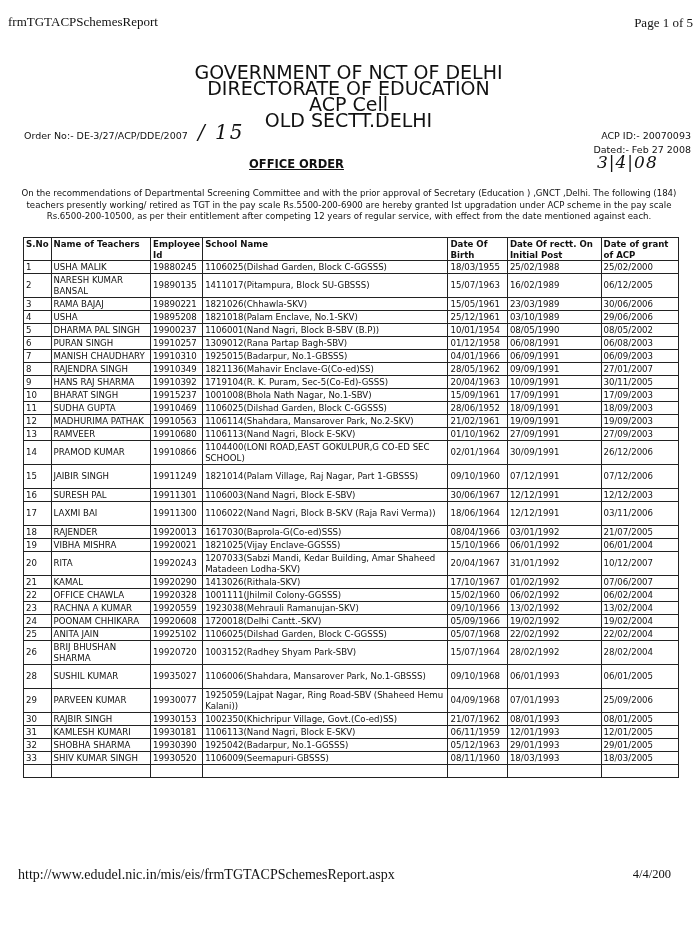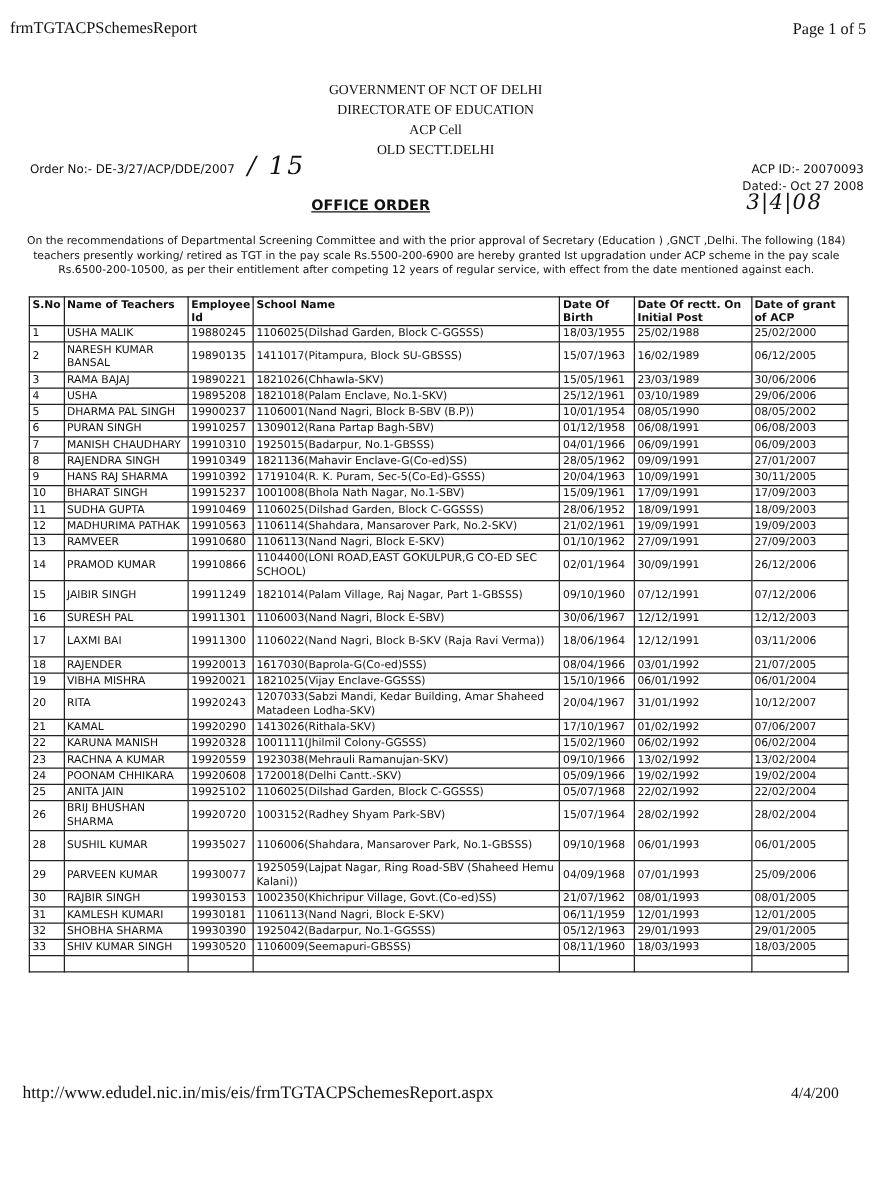--- a/index.html
+++ b/index.html
@@ -3,21 +3,21 @@
 <meta charset="utf-8">
 <style>
   html, body { margin: 0; padding: 0; background: #ffffff; }
   body { width: 697px; height: 950px; position: relative; overflow: hidden; color: #111; }
   .serif { font-family: "Liberation Serif", "DejaVu Serif", serif; }
   .sans { font-family: "DejaVu Sans", "Liberation Sans", sans-serif; }
 
   .top-left { position: absolute; left: 8px; top: 14px; font-size: 13px; }
   .top-right { position: absolute; right: 4px; top: 15px; font-size: 13px; margin-left: 12px; }
 
-  .heading { position: absolute; left: 0; width: 697px; top: 64px; text-align: center; font-size: 11px; line-height: 16px; font-family: Liberation Serif, serif; }
+  .heading { position: absolute; left: 0; width: 697px; top: 64px; text-align: center; font-size: 19px; line-height: 16px; }
 
   .order-no { position: absolute; left: 24px; top: 130px; font-size: 9.5px; }
   .handwrite { font-family: "DejaVu Serif", serif; font-size: 18px; font-style: italic; position: absolute; }
   .hw-order { left: 198px; top: 120px; font-size: 20px; letter-spacing: 2px; }
   .acp-id { position: absolute; right: 6px; top: 130px; font-size: 9.5px; text-align: right; }
   .dated { position: absolute; right: 6px; top: 144px; font-size: 9.5px; text-align: right; }
   .hw-date { left: 597px; top: 152px; font-size: 17px; letter-spacing: 1px; }
 
   .office-order { position: absolute; left: 0; width: 593px; top: 157px; text-align: center; font-size: 11.5px; font-weight: bold; text-decoration: underline; }
   .para { position: absolute; left: 8px; width: 682px; top: 188px; font-size: 8.6px; line-height: 11.6px; text-align: center; }
@@ -47,21 +47,21 @@
 <div class="heading sans">
   <div>GOVERNMENT OF NCT OF DELHI</div>
   <div>DIRECTORATE OF EDUCATION</div>
   <div>ACP Cell</div>
   <div>OLD SECTT.DELHI</div>
 </div>
 
 <div class="order-no sans">Order No:- DE-3/27/ACP/DDE/2007</div>
 <div class="handwrite hw-order">/ 15</div>
 <div class="acp-id sans">ACP ID:- 20070093</div>
-<div class="dated sans">Dated:- Oct 27 2008</div>
+<div class="dated sans">Dated:- Feb 27 2008</div>
 <div class="handwrite hw-date">3|4|08</div>
 
 <div class="office-order sans">OFFICE ORDER</div>
 <div class="para sans">On the recommendations of Departmental Screening Committee and with the prior approval of Secretary (Education ) ,GNCT ,Delhi. The following (184) teachers presently working/ retired as TGT in the pay scale Rs.5500-200-6900 are hereby granted Ist upgradation under ACP scheme in the pay scale Rs.6500-200-10500, as per their entitlement after competing 12 years of regular service, with effect from the date mentioned against each.</div>
 
 <table class="grid sans">
   <colgroup>
     <col class="c-sno">
       <col class="c-name">
       <col class="c-emp">
@@ -266,21 +266,21 @@
         <td>21</td>
         <td>KAMAL</td>
         <td>19920290</td>
         <td>1413026(Rithala-SKV)</td>
         <td>17/10/1967</td>
         <td>01/02/1992</td>
         <td>07/06/2007</td>
       </tr>
       <tr>
         <td>22</td>
-        <td>KARUNA MANISH</td>
+        <td>OFFICE CHAWLA</td>
         <td>19920328</td>
         <td>1001111(Jhilmil Colony-GGSSS)</td>
         <td>15/02/1960</td>
         <td>06/02/1992</td>
         <td>06/02/2004</td>
       </tr>
       <tr>
         <td>23</td>
         <td>RACHNA A KUMAR</td>
         <td>19920559</td>

